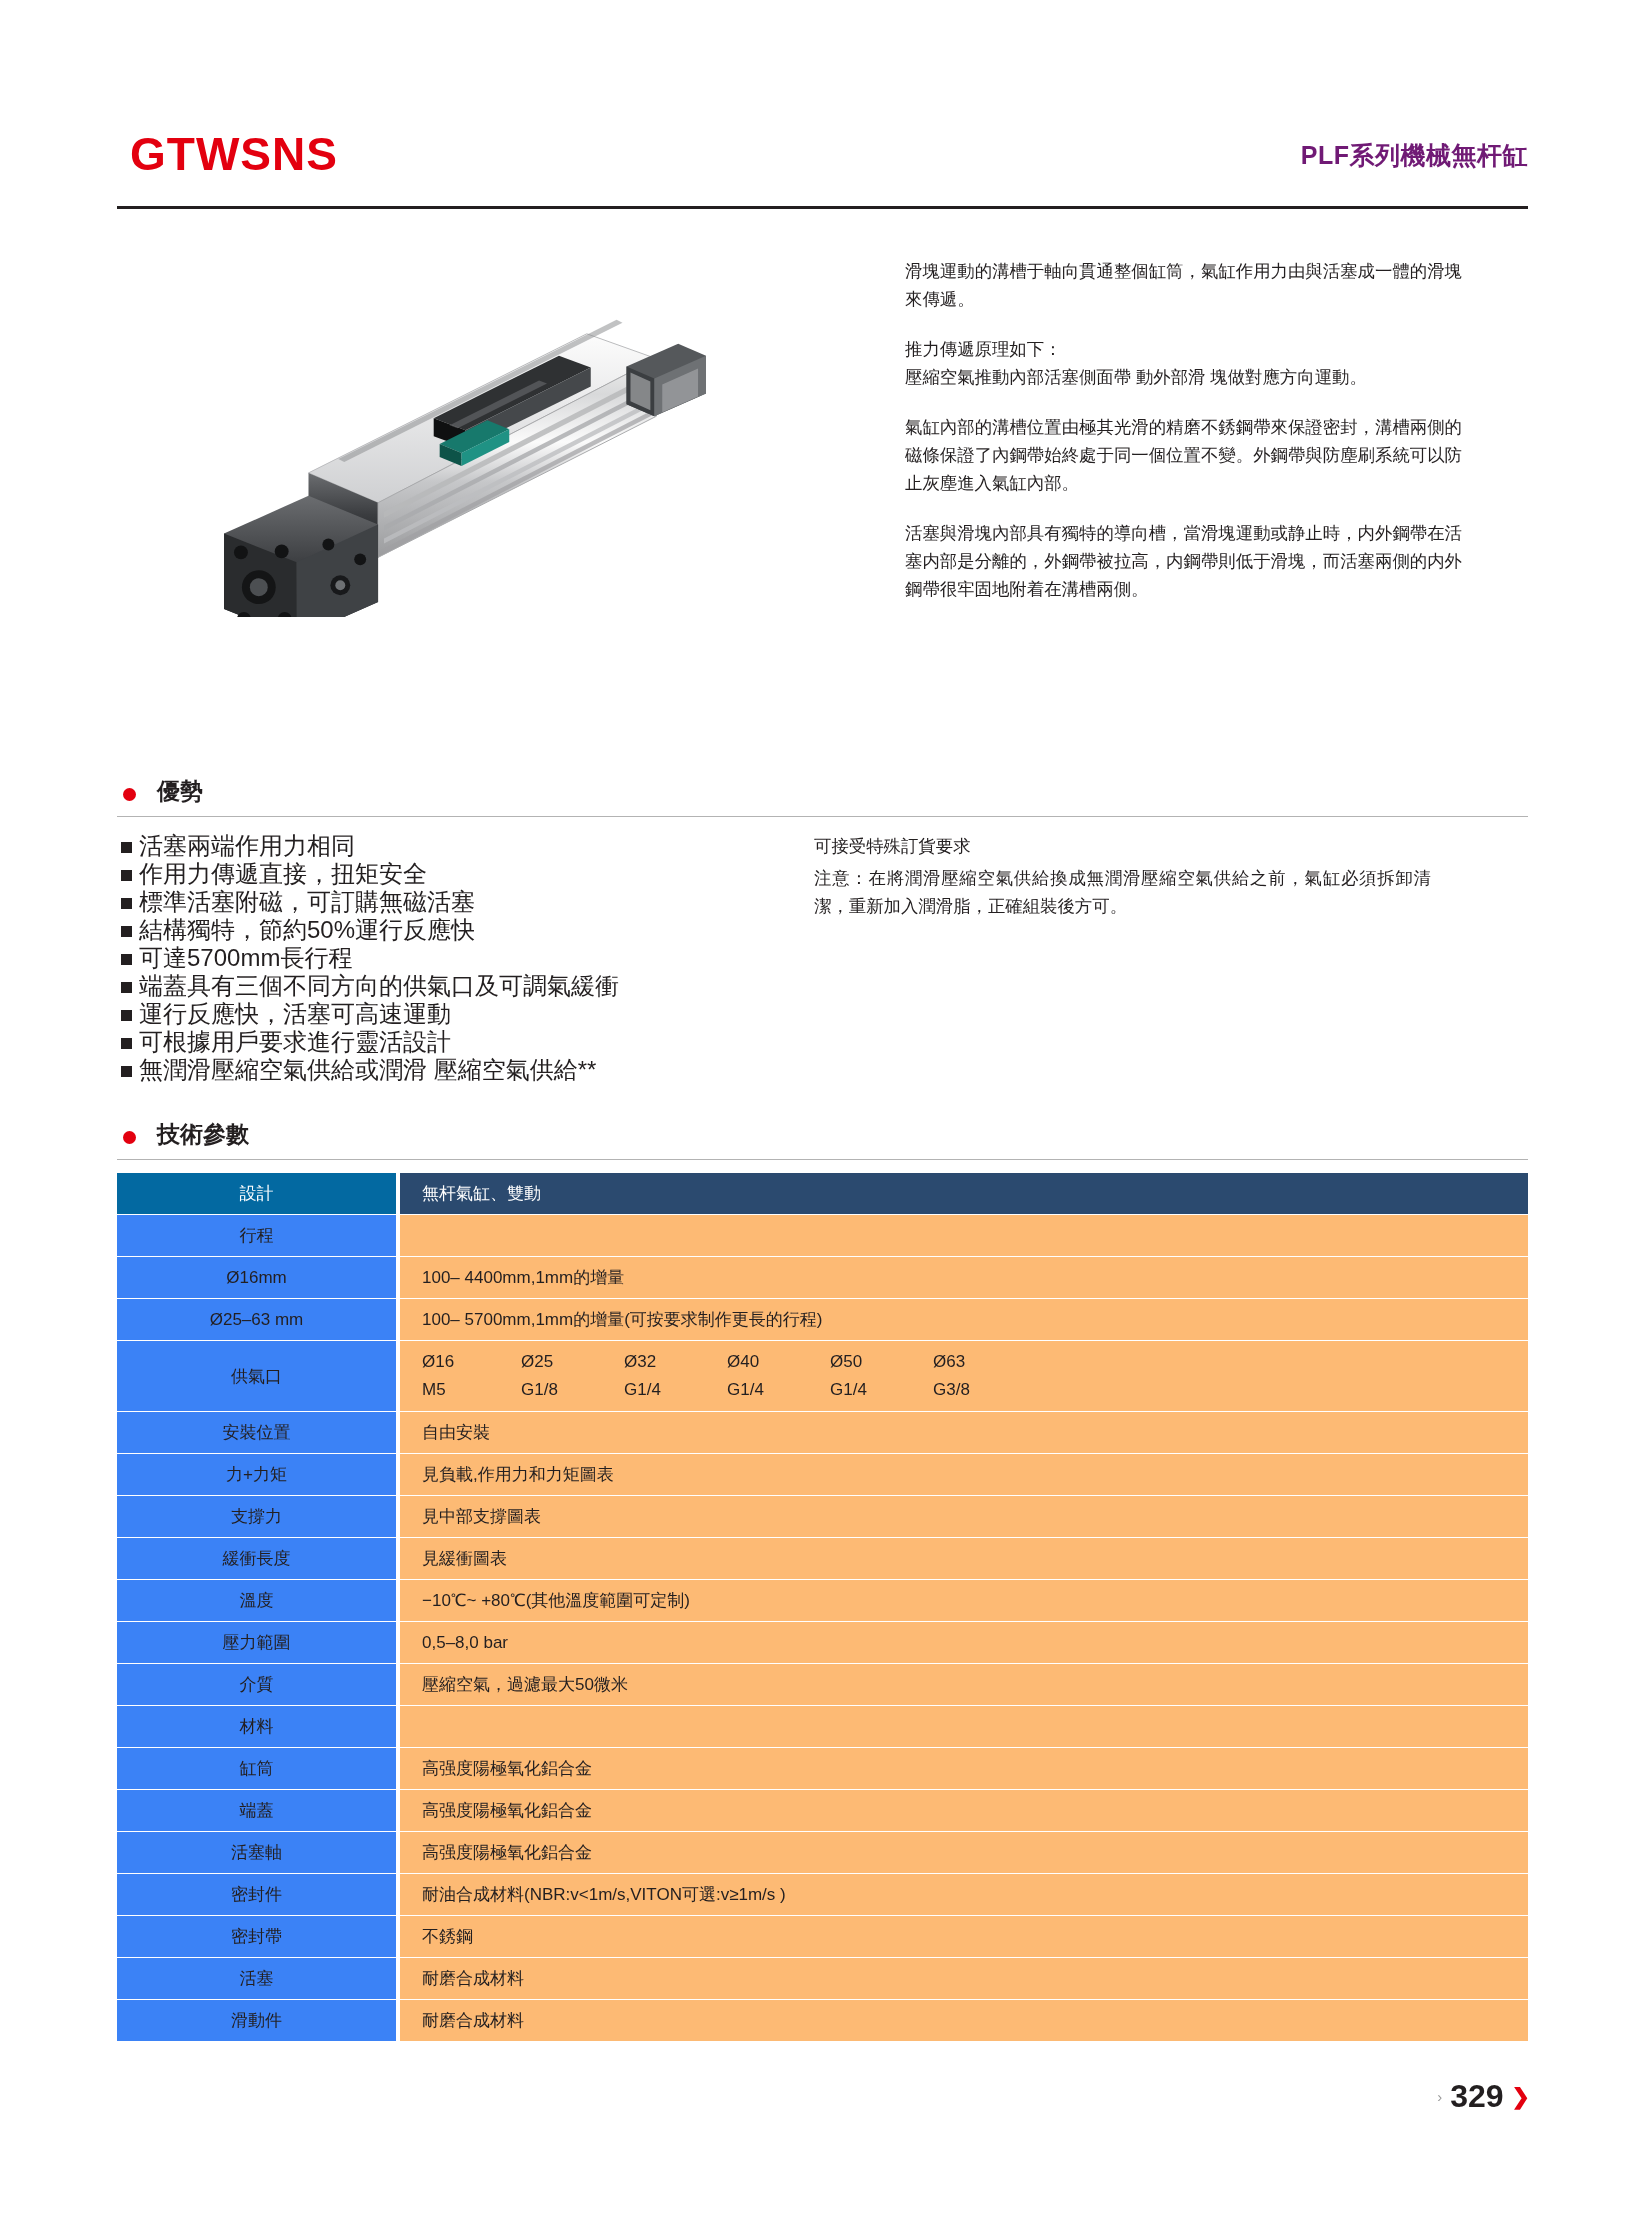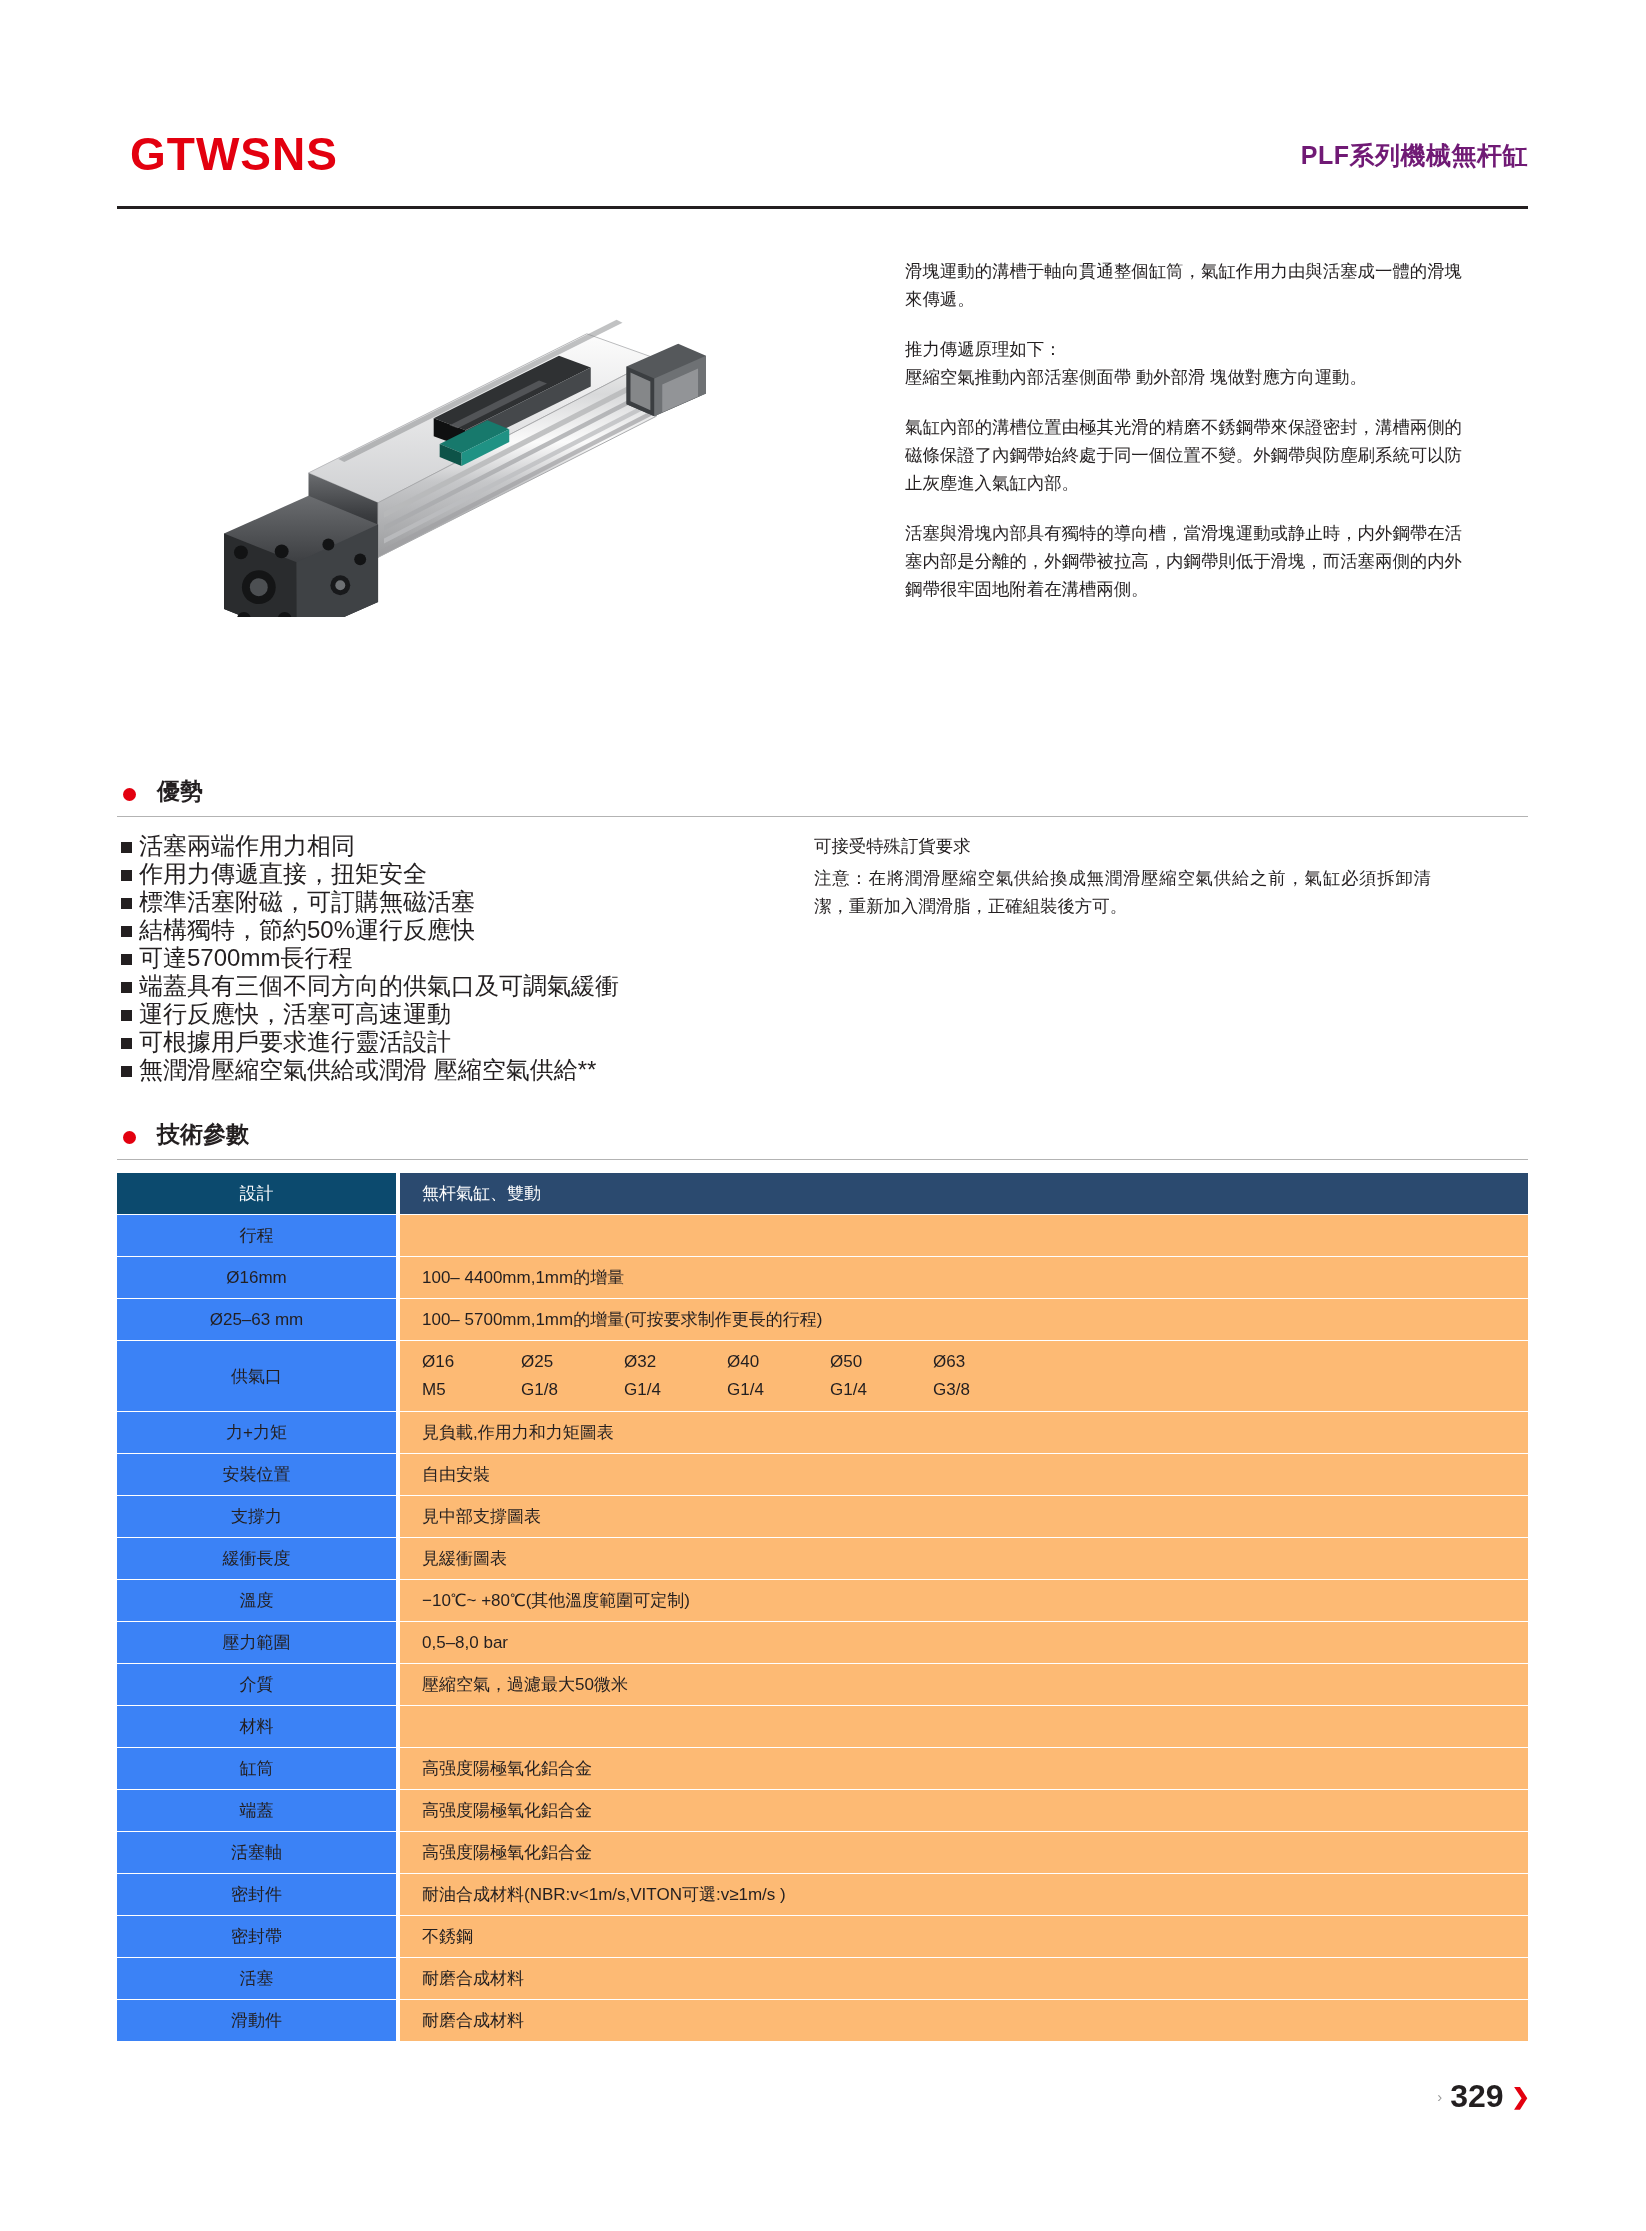--- a/index.html
+++ b/index.html
@@ -188,21 +188,21 @@
     background: #3b82f6;
     text-align: center;
     padding: 9px 6px;
     border-right: 4px solid #ffffff;
   }
   td.v {
     background: #fdba74;
     padding: 9px 0 9px 22px;
   }
   tr.head td.k {
-    background: #0c4a6e;
+    background: #0369a1;
     color: #ffffff;
     font-weight: normal;
   }
   tr.head td.v {
     background: #2b4a6f;
     color: #ffffff;
   }
   tr.blank td.v { color: transparent; }
 
   
@@ -396,26 +396,26 @@
                   <div class="cell">G1/8</div>
                   <div class="cell">G1/4</div>
                   <div class="cell">G1/4</div>
                   <div class="cell">G1/4</div>
                   <div class="cell">G3/8</div>
                 </div>
               </div>
             </td>
           </tr>
           <tr>
+            <td class="k">安裝位置</td>
+            <td class="v">自由安裝</td>
+          </tr>
+          <tr>
             <td class="k">力+力矩</td>
             <td class="v">見負載,作用力和力矩圖表</td>
-          </tr>
-          <tr>
-            <td class="k">安裝位置</td>
-            <td class="v">自由安裝</td>
           </tr>
           <tr>
             <td class="k">支撐力</td>
             <td class="v">見中部支撐圖表</td>
           </tr>
           <tr>
             <td class="k">緩衝長度</td>
             <td class="v">見緩衝圖表</td>
           </tr>
           <tr>

